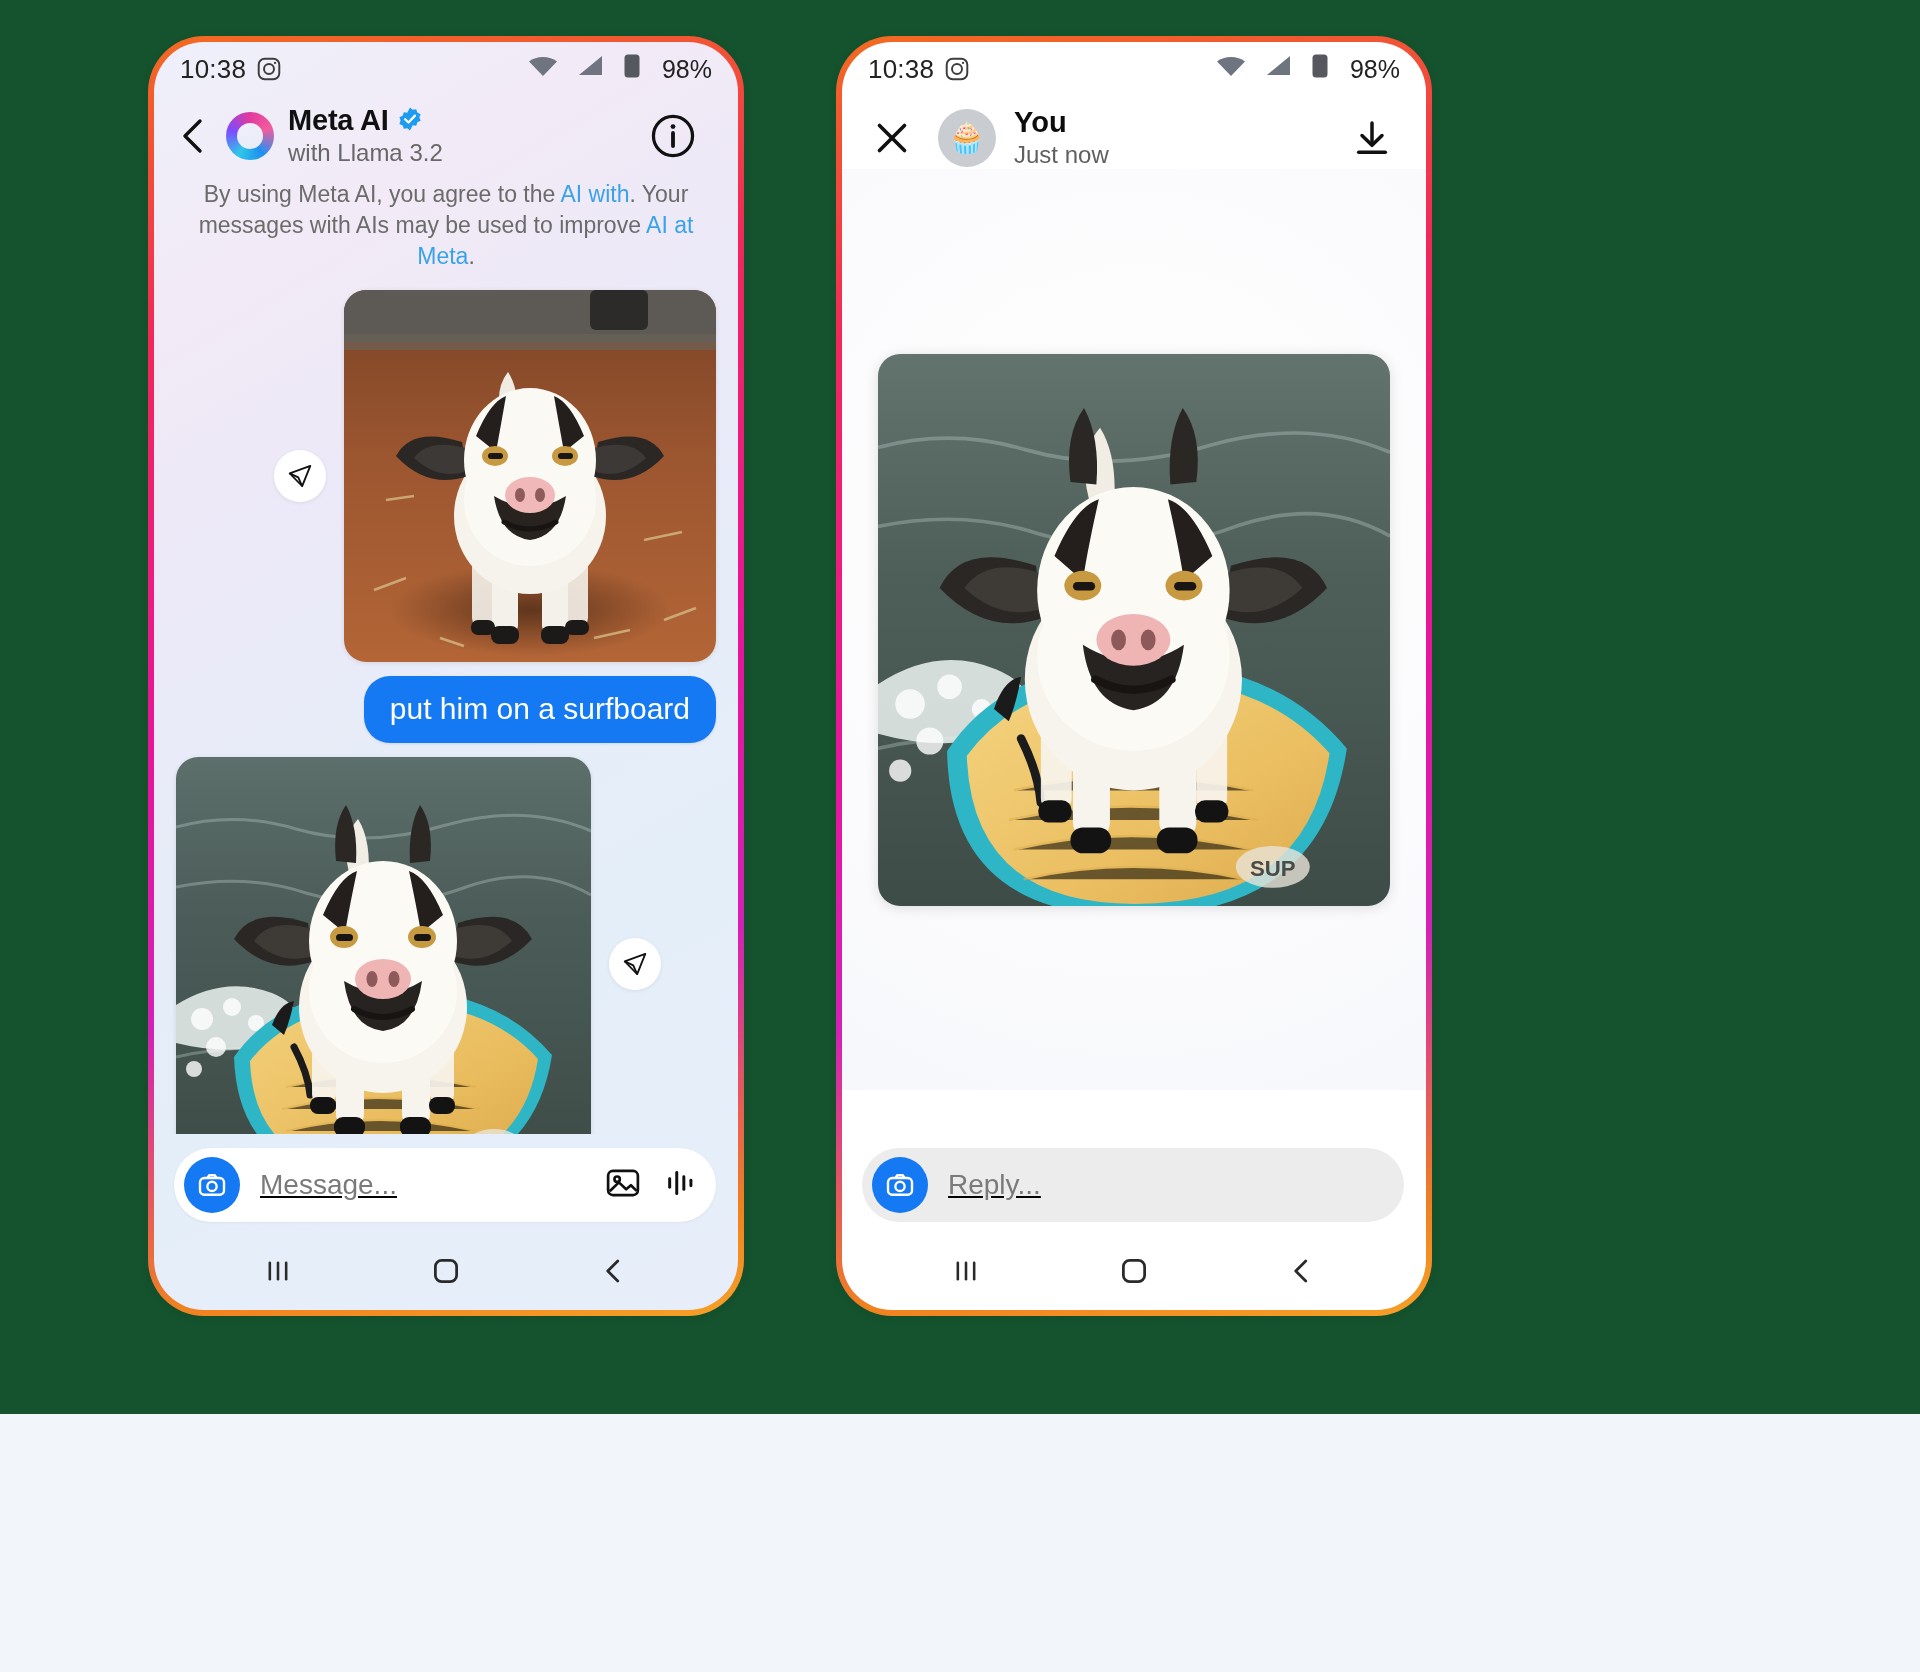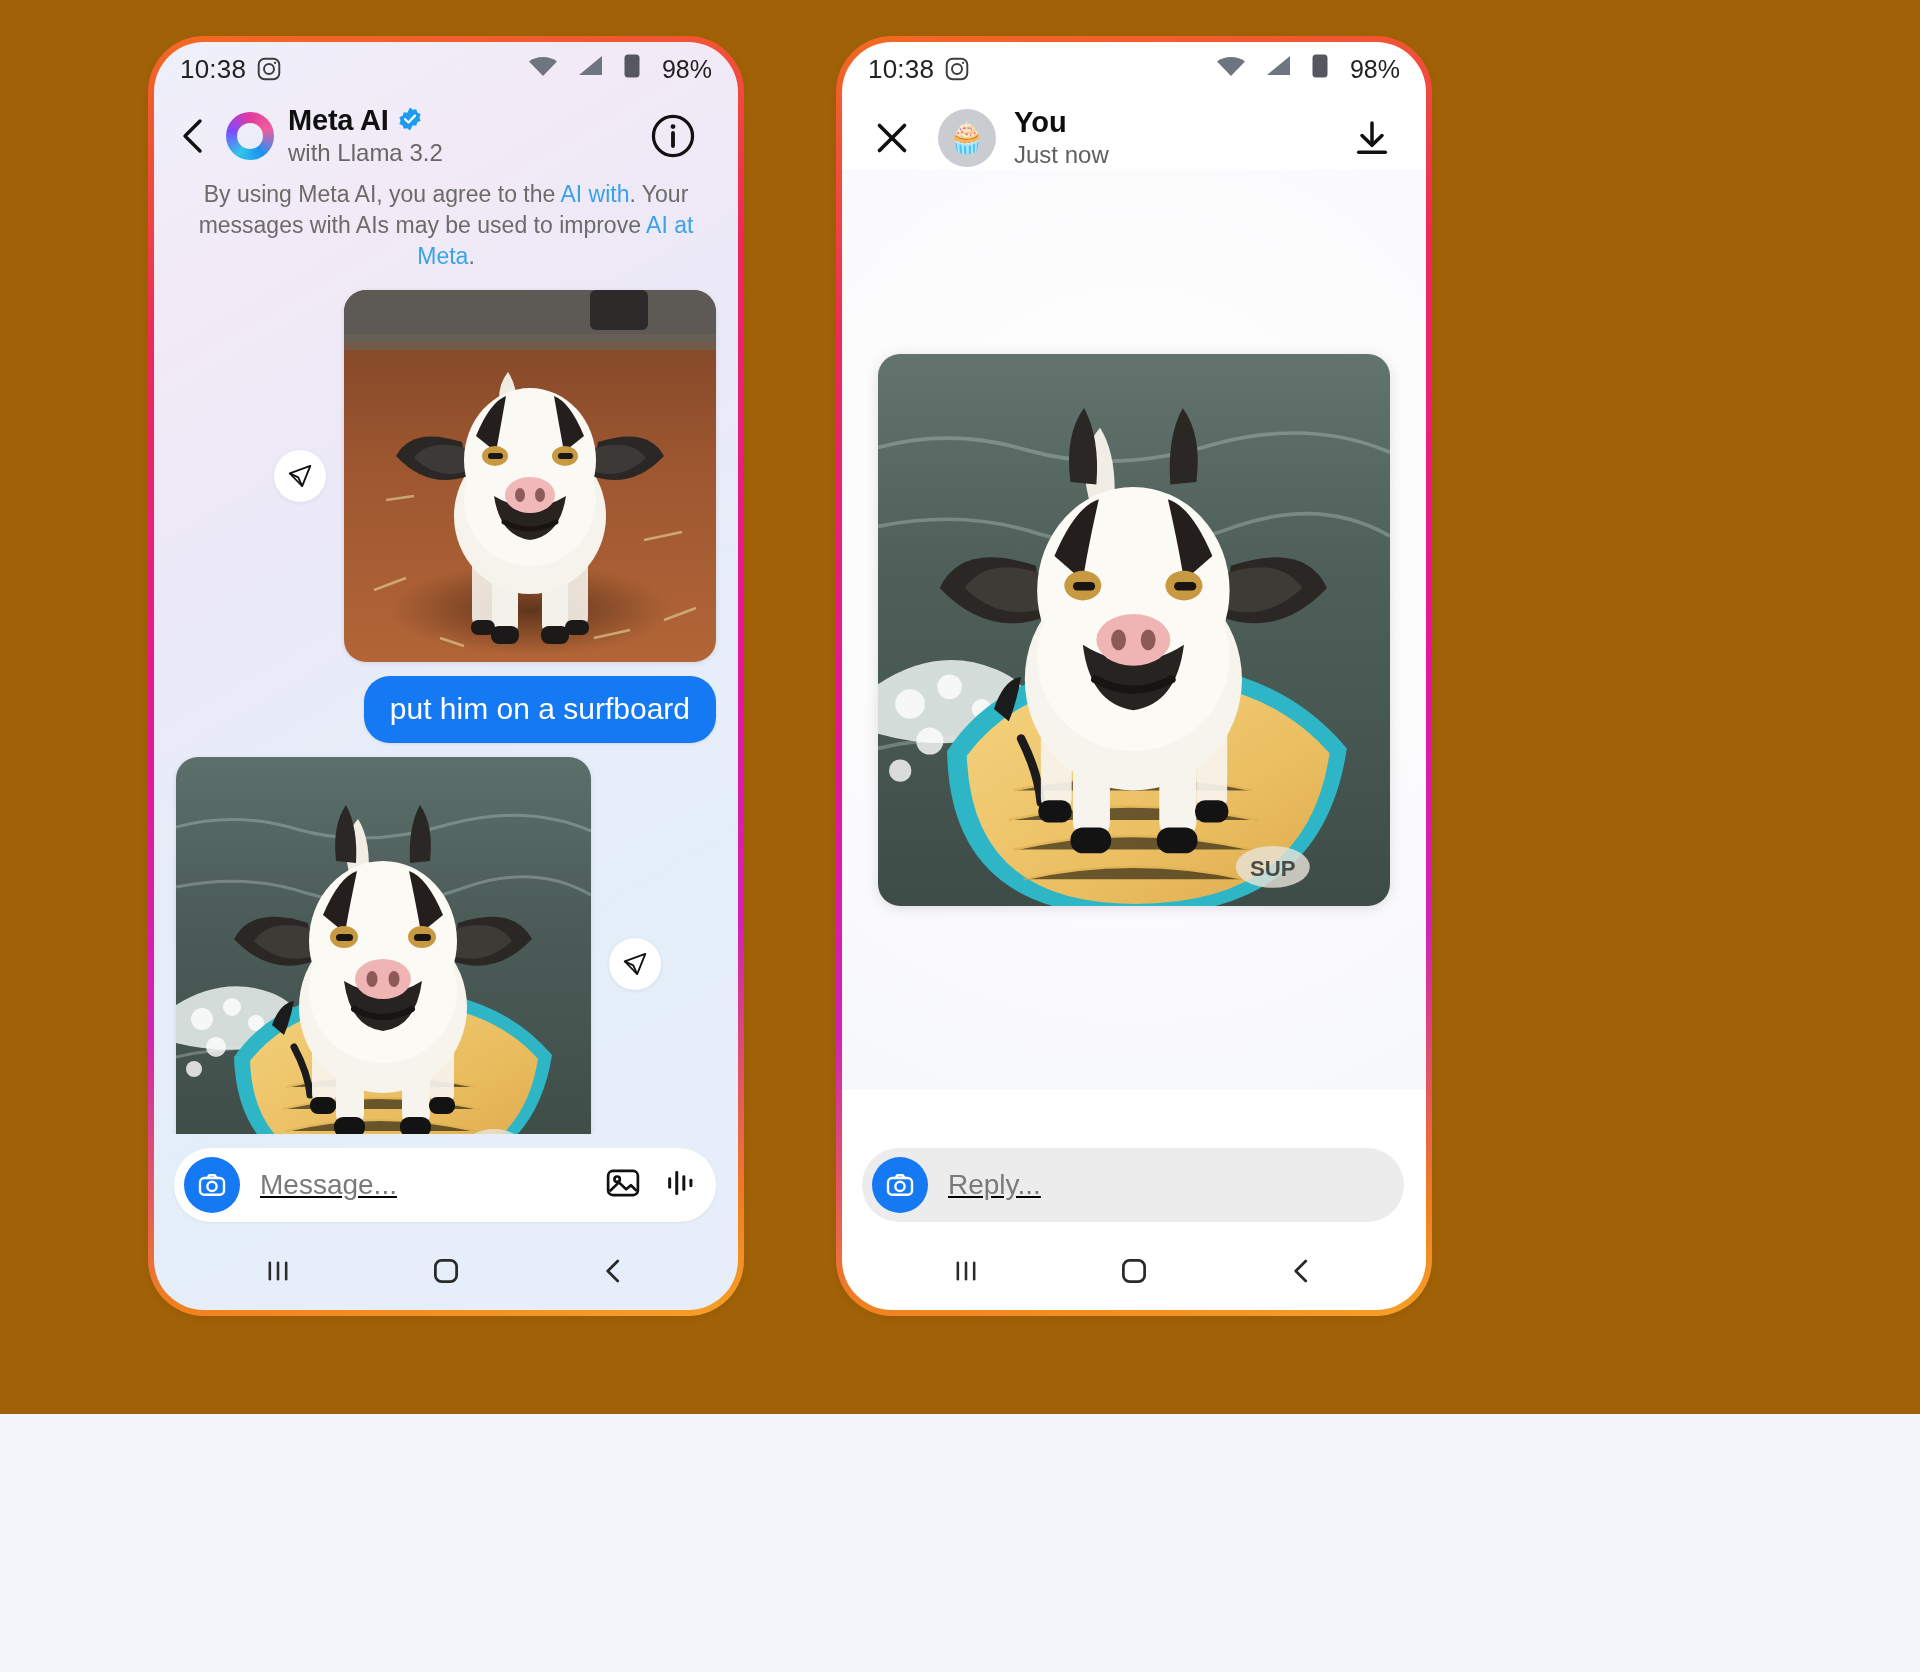--- a/index.html
+++ b/index.html
@@ -5,21 +5,21 @@
   * { box-sizing: border-box; margin: 0; padding: 0; }
   html, body {
     width: 1920px; height: 1672px;
     background: #f2f5fa;
     font-family: "Liberation Sans", sans-serif;
     overflow: hidden;
   }
   .stage {
     position: relative;
     width: 1920px; height: 1414px;
-    background: #a16207;
+    background: #14532d;
   }
 
   
   .phone {
     position: absolute;
     border-radius: 56px;
     padding: 6px;
     background: linear-gradient(170deg,#f26b21 0%,#f0285a 22%,#e6159c 52%,#d222b6 72%,#f08020 92%,#f6a028 100%);
     box-shadow: 0 2px 10px rgba(0,0,0,.08);
   }

